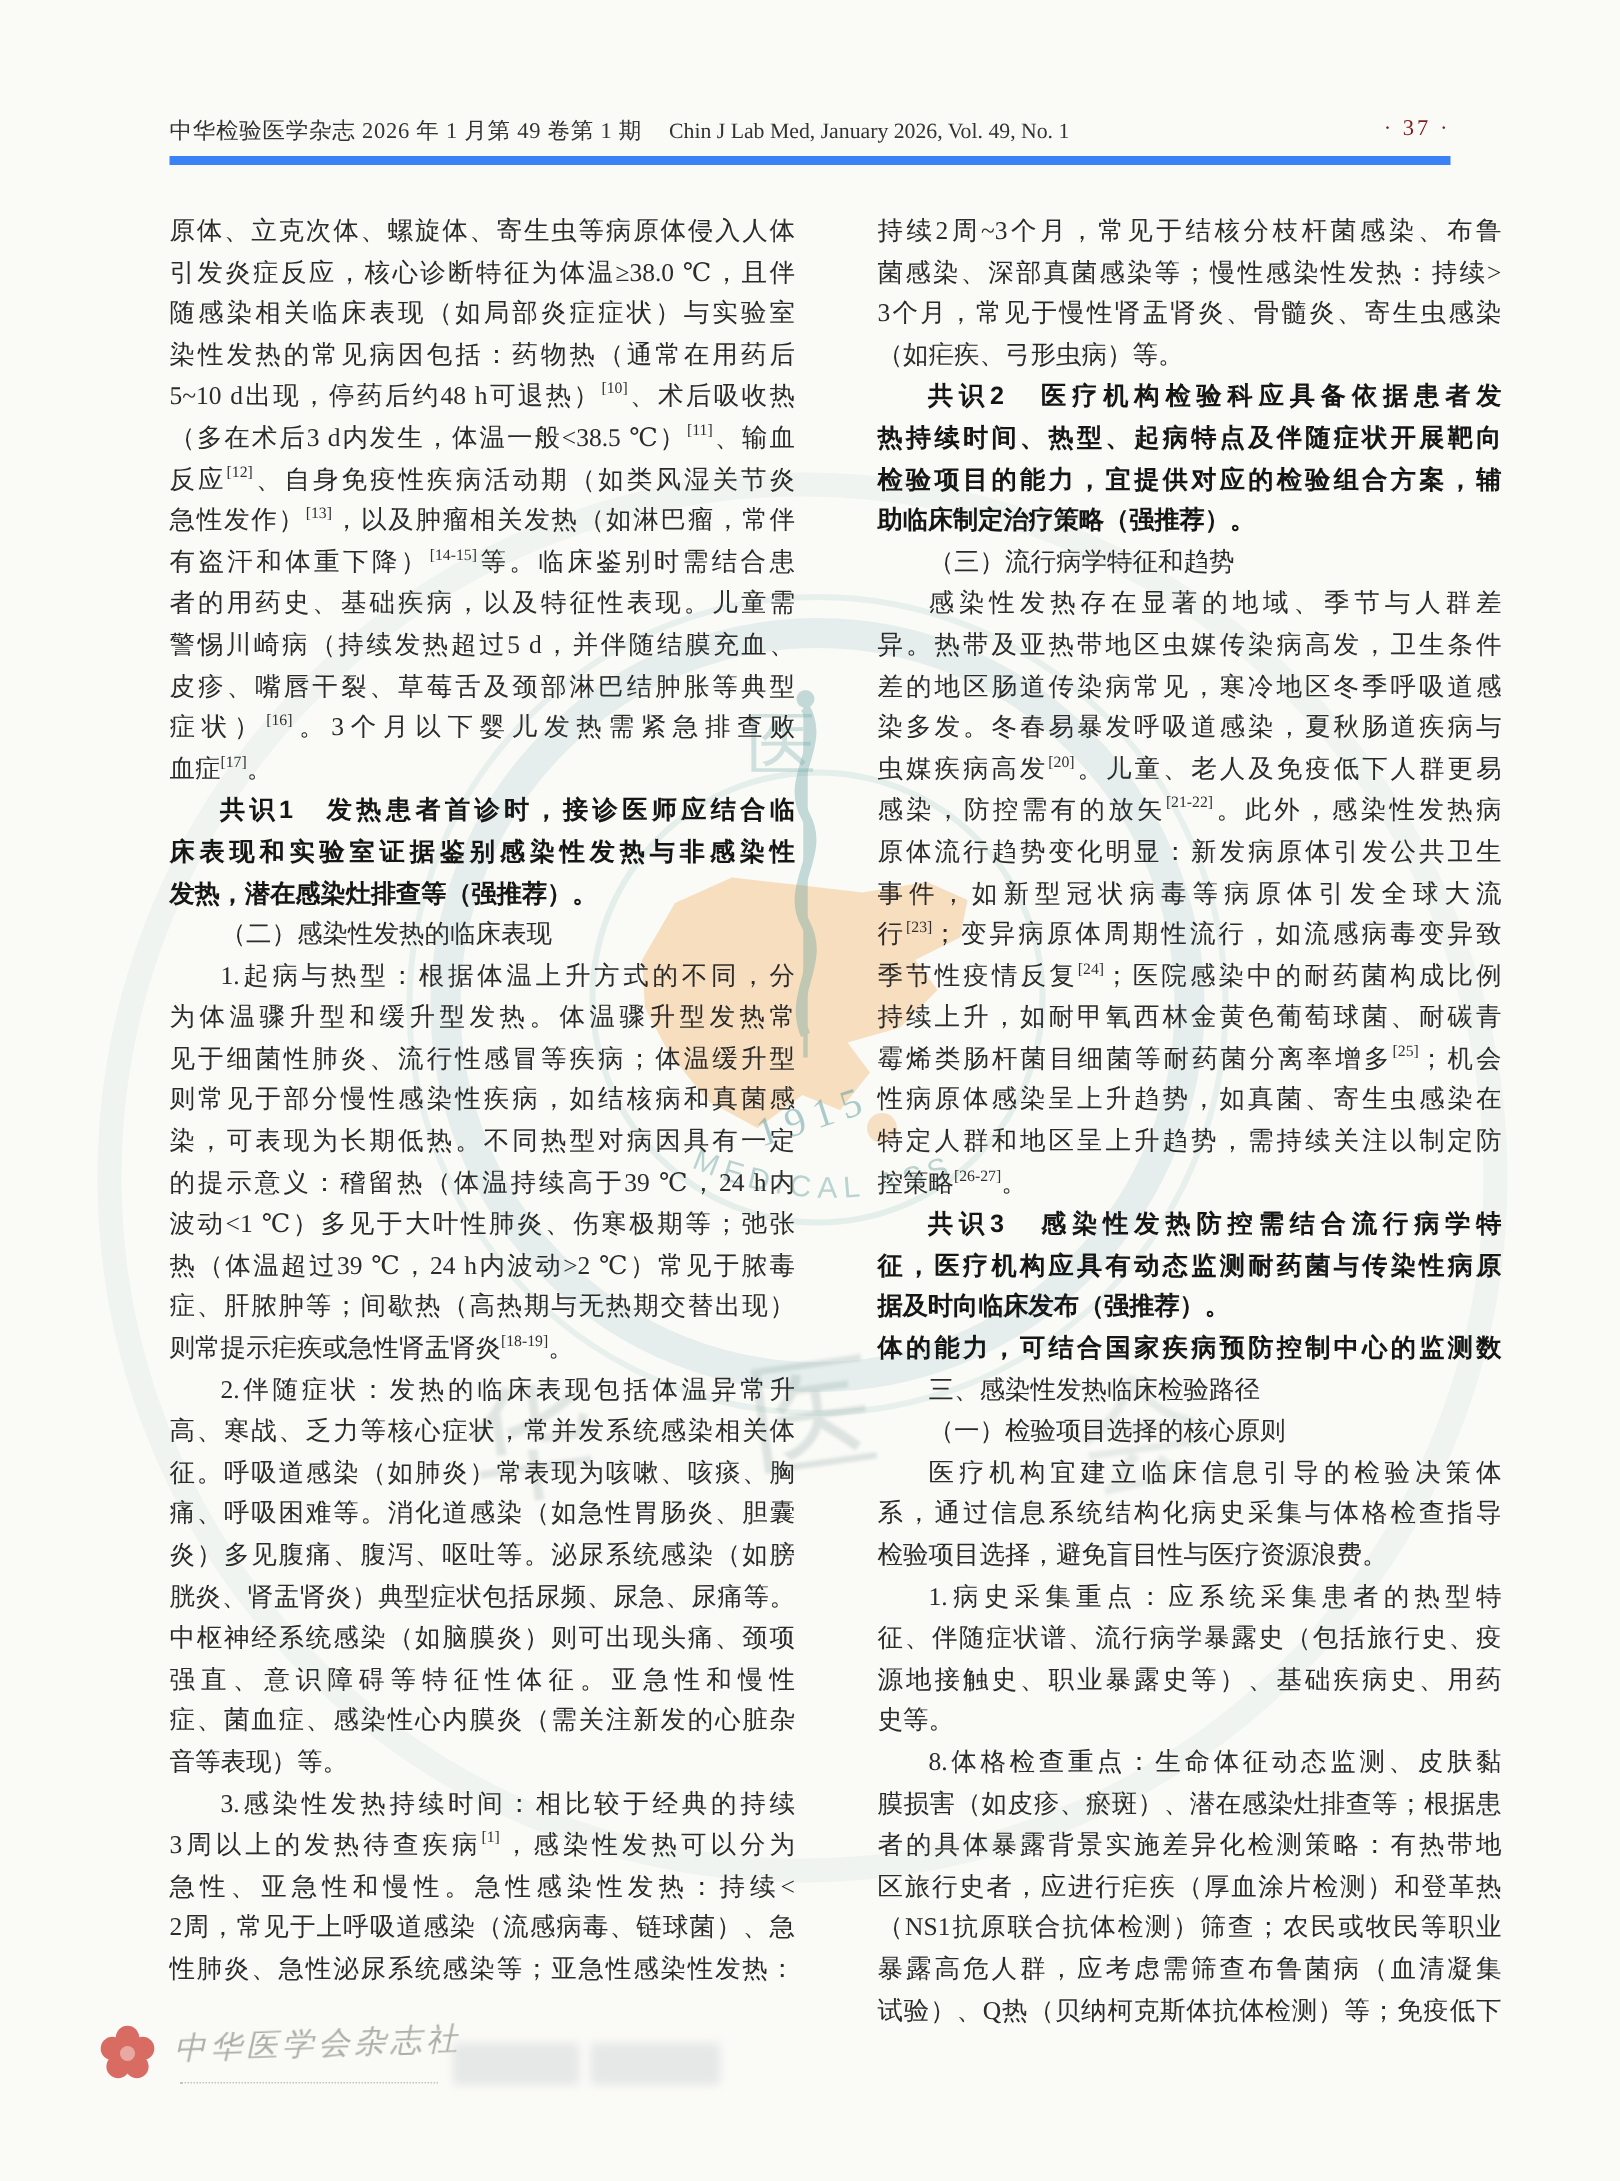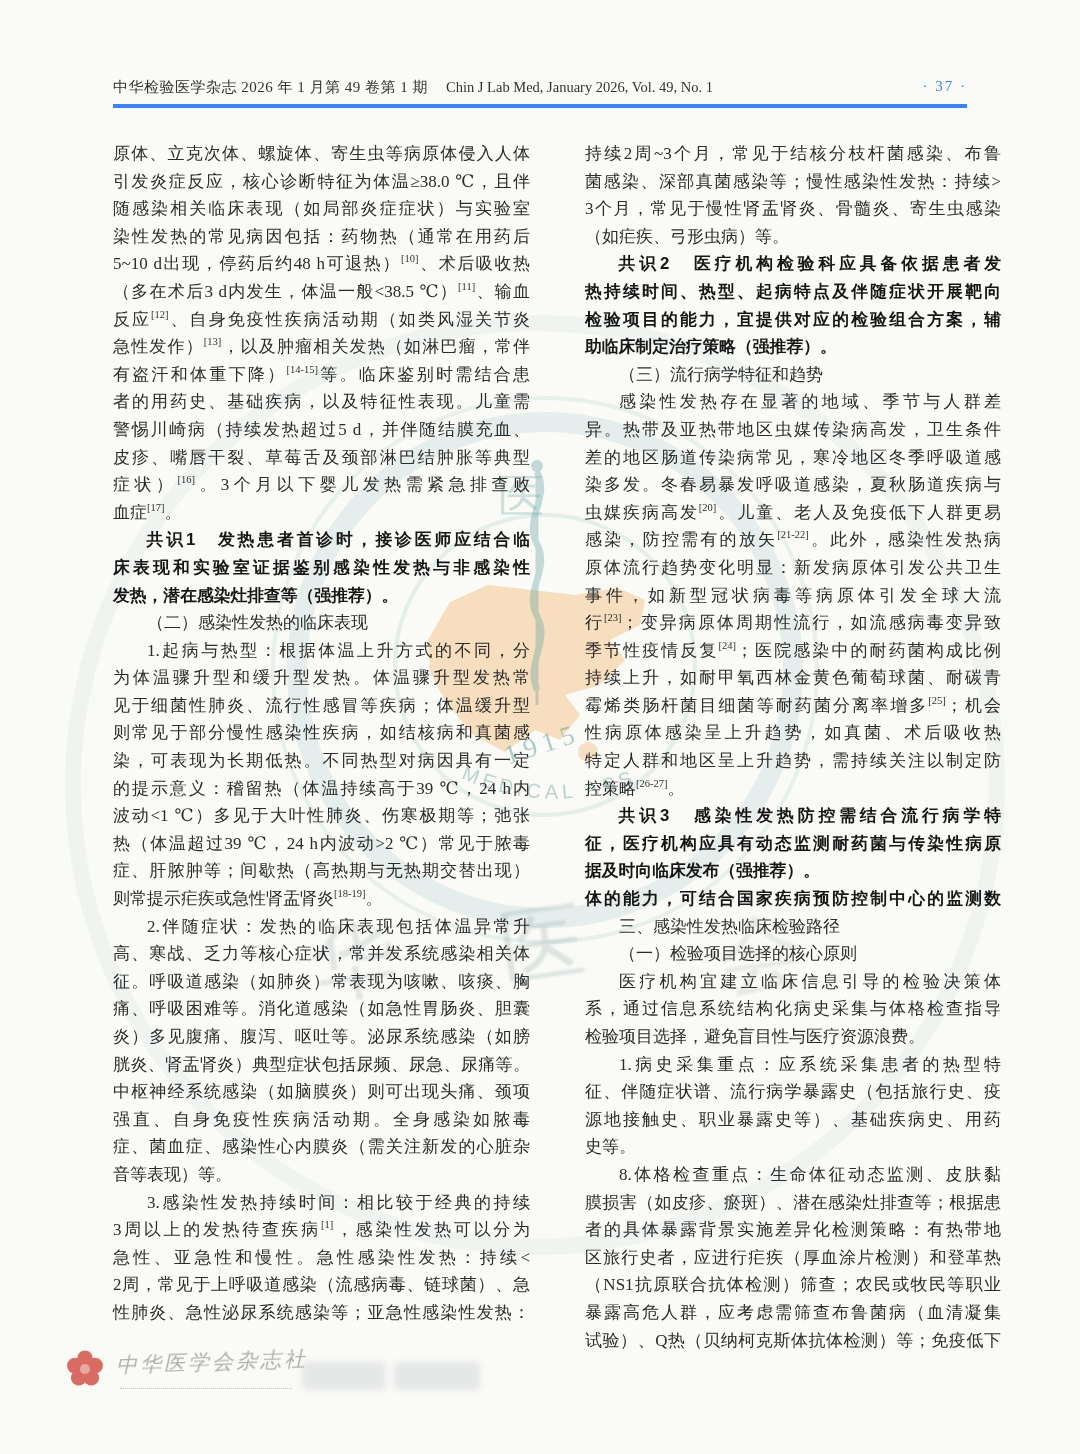--- a/index.html
+++ b/index.html
@@ -4,27 +4,27 @@
 <style>
   html,body{margin:0;padding:0;background:#e8e8e6;}
   .page{
     position:relative; width:1080px; height:1454px; margin:0 auto;
     background:#fafaf7; overflow:hidden;
     font-family:"Liberation Serif","DejaVu Serif",serif;
   }
   
   .hdr{
     position:absolute; left:113px; top:78px; width:854px; height:26px;
-    border-bottom:4px solid #3b82f6;
+    border-bottom:6px solid #3b82f6;
     display:flex; align-items:flex-start; justify-content:space-between;
     font-size:15px; color:#333; white-space:nowrap;
   }
   .hdr .cn{letter-spacing:.5px;}
   .hdr .en{margin-left:18px; font-size:14.5px;}
-  .hdr .pg{font-size:15px; color:#3b82f6; letter-spacing:2px;}
+  .hdr .pg{font-size:15px; color:#7f1d1d; letter-spacing:2px;}
   
   .col{
     position:absolute; top:140px; width:417px; z-index:2;
     color:#2b2b2b;
   }
   .col.left{left:113px;}
   .col.right{left:585px; width:416px;}
   .ln{
     height:27.6px; line-height:27.6px; font-size:17px;
     text-align:justify; text-align-last:justify; text-justify:inter-character;
@@ -140,21 +140,21 @@
       <div class="ln">热（体温超过39 ℃，24 h内波动&gt;2 ℃）常见于脓毒</div>
       <div class="ln">症、肝脓肿等；间歇热（高热期与无热期交替出现）</div>
       <div class="ln end">则常提示疟疾或急性肾盂肾炎<span class="sup">[18-19]</span>。</div>
       <div class="ln ind">2.伴随症状：发热的临床表现包括体温异常升</div>
       <div class="ln">高、寒战、乏力等核心症状，常并发系统感染相关体</div>
       <div class="ln">征。呼吸道感染（如肺炎）常表现为咳嗽、咳痰、胸</div>
       <div class="ln">痛、呼吸困难等。消化道感染（如急性胃肠炎、胆囊</div>
       <div class="ln">炎）多见腹痛、腹泻、呕吐等。泌尿系统感染（如膀</div>
       <div class="ln">胱炎、肾盂肾炎）典型症状包括尿频、尿急、尿痛等。</div>
       <div class="ln">中枢神经系统感染（如脑膜炎）则可出现头痛、颈项</div>
-      <div class="ln">强直、自身免疫性疾病活动期。全身感染如脓毒</div>
+      <div class="ln">强直、意识障碍等特征性体征。亚急性和慢性</div>
       <div class="ln">症、菌血症、感染性心内膜炎（需关注新发的心脏杂</div>
       <div class="ln end">音等表现）等。</div>
       <div class="ln ind">3.感染性发热持续时间：相比较于经典的持续</div>
       <div class="ln">3周以上的发热待查疾病<span class="sup">[1]</span>，感染性发热可以分为</div>
       <div class="ln">急性、亚急性和慢性。急性感染性发热：持续&lt;</div>
       <div class="ln">2周，常见于上呼吸道感染（流感病毒、链球菌）、急</div>
       <div class="ln">性肺炎、急性泌尿系统感染等；亚急性感染性发热：</div>
     </div>
   <div class="col right">
       <div class="ln">持续2周~3个月，常见于结核分枝杆菌感染、布鲁</div>
@@ -171,21 +171,21 @@
       <div class="ln">差的地区肠道传染病常见，寒冷地区冬季呼吸道感</div>
       <div class="ln">染多发。冬春易暴发呼吸道感染，夏秋肠道疾病与</div>
       <div class="ln">虫媒疾病高发<span class="sup">[20]</span>。儿童、老人及免疫低下人群更易</div>
       <div class="ln">感染，防控需有的放矢<span class="sup">[21-22]</span>。此外，感染性发热病</div>
       <div class="ln">原体流行趋势变化明显：新发病原体引发公共卫生</div>
       <div class="ln">事件，如新型冠状病毒等病原体引发全球大流</div>
       <div class="ln">行<span class="sup">[23]</span>；变异病原体周期性流行，如流感病毒变异致</div>
       <div class="ln">季节性疫情反复<span class="sup">[24]</span>；医院感染中的耐药菌构成比例</div>
       <div class="ln">持续上升，如耐甲氧西林金黄色葡萄球菌、耐碳青</div>
       <div class="ln">霉烯类肠杆菌目细菌等耐药菌分离率增多<span class="sup">[25]</span>；机会</div>
-      <div class="ln">性病原体感染呈上升趋势，如真菌、术后吸收热</div>
+      <div class="ln">性病原体感染呈上升趋势，如真菌、寄生虫感染在</div>
       <div class="ln">特定人群和地区呈上升趋势，需持续关注以制定防</div>
       <div class="ln end">控策略<span class="sup">[26-27]</span>。</div>
       <div class="ln b ind">共识3　感染性发热防控需结合流行病学特</div>
       <div class="ln b">征，医疗机构应具有动态监测耐药菌与传染性病原</div>
       <div class="ln b end">据及时向临床发布（强推荐）。</div>
       <div class="ln b">体的能力，可结合国家疾病预防控制中心的监测数</div>
       <div class="ln ind end">三、感染性发热临床检验路径</div>
       <div class="ln ind end">（一）检验项目选择的核心原则</div>
       <div class="ln ind">医疗机构宜建立临床信息引导的检验决策体</div>
       <div class="ln">系，通过信息系统结构化病史采集与体格检查指导</div>

